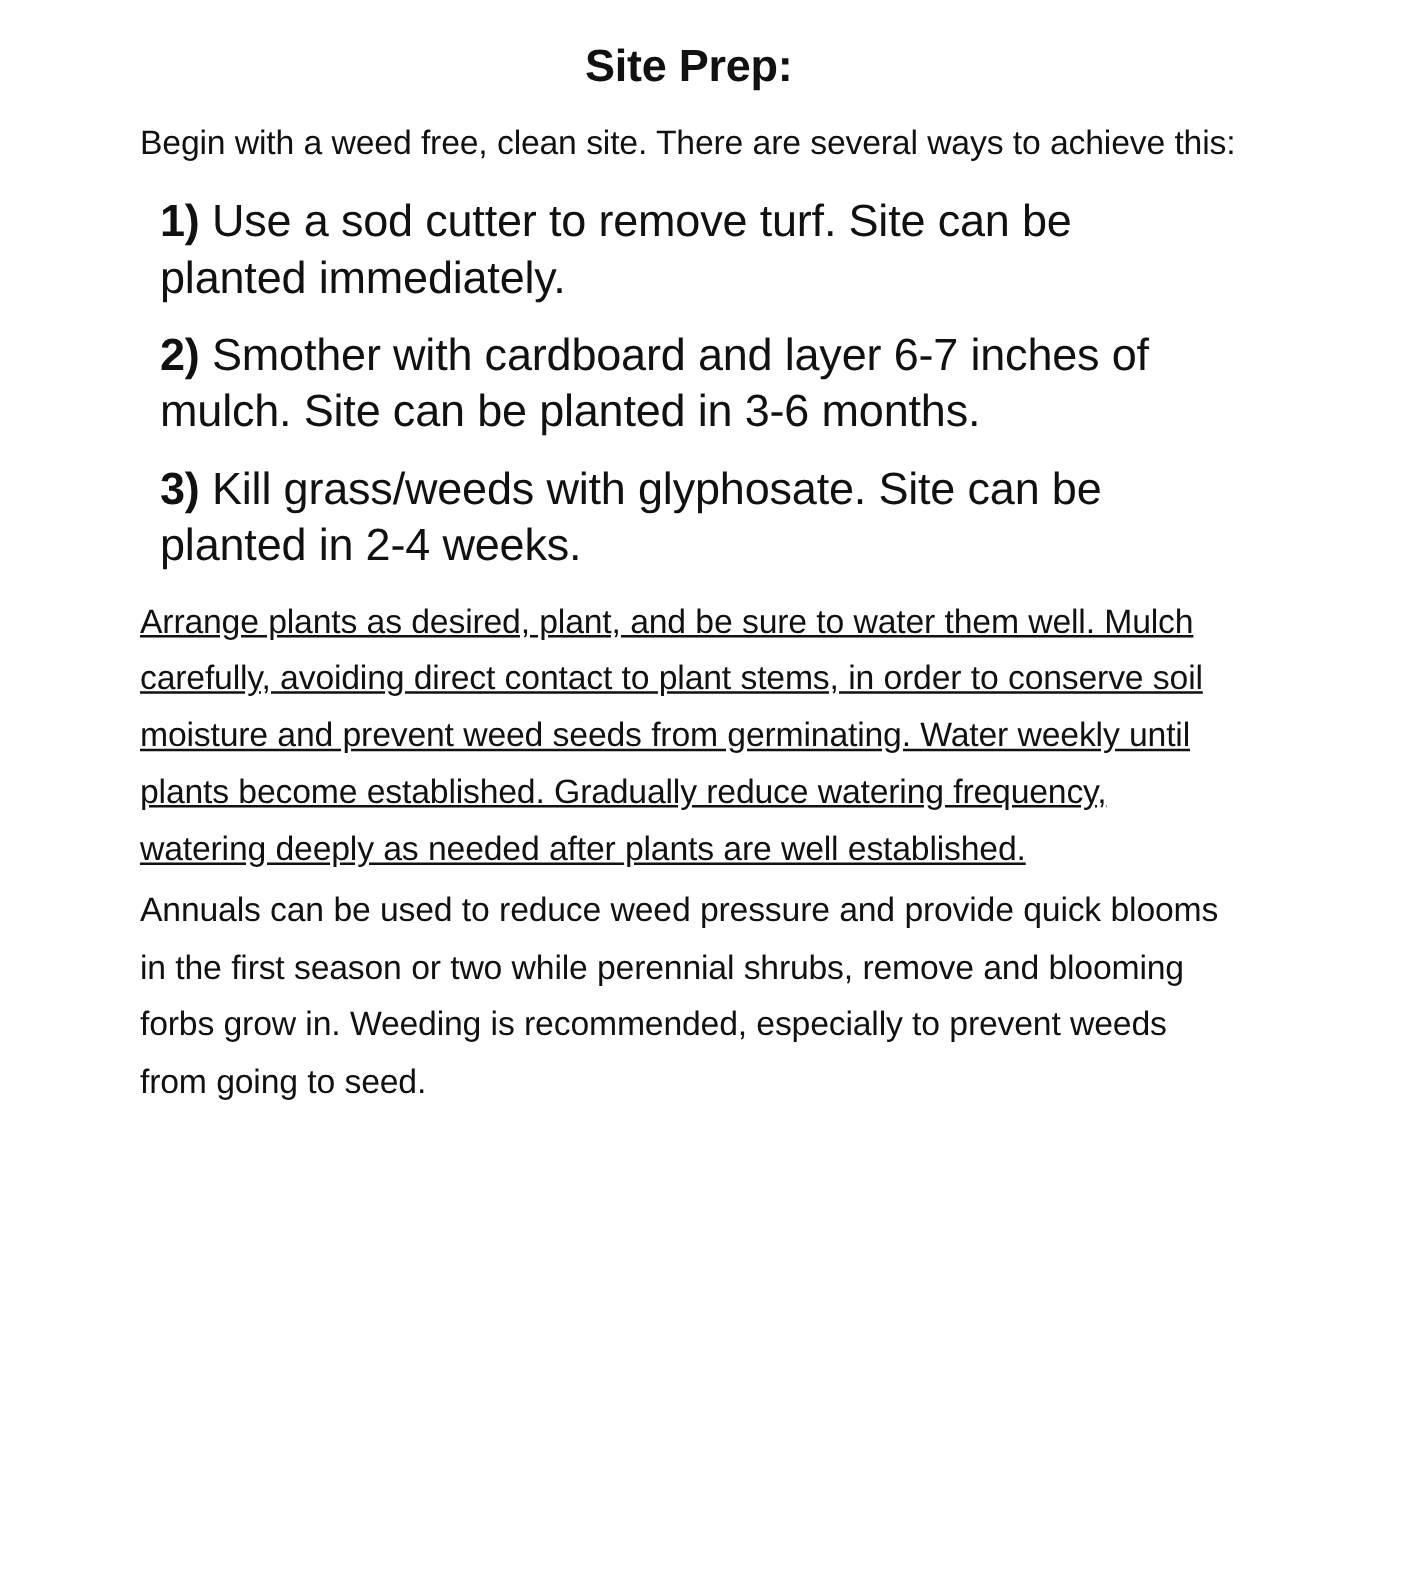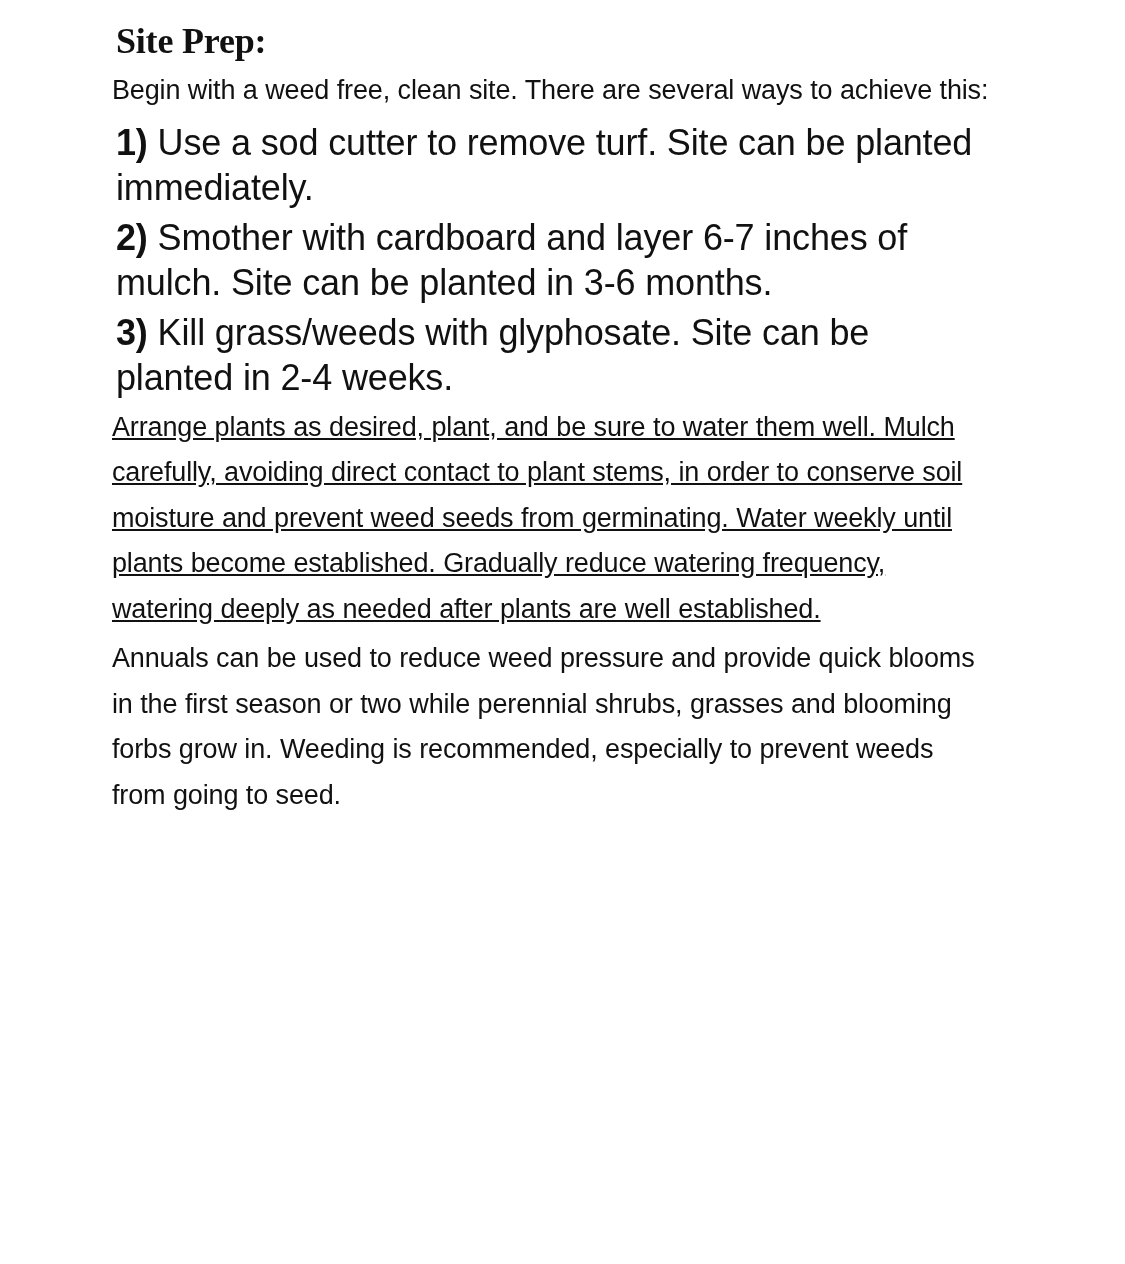--- a/index.html
+++ b/index.html
@@ -20,25 +20,24 @@
     width: 1125px;
     padding: 14px 135px 0 112px;
   }
   .column {
     width: 878px;
   }
   .section-heading {
     font-size: 36px;
     font-weight: 700;
     line-height: 46px;
-    text-align: left;
+    text-align: center;
     letter-spacing: -0.2px;
-    margin: 4px;
+    margin: 16px;
     padding: 0;
-    font-family: Liberation Serif, serif;
   }
   .heading-planting,
   .heading-maintenance {
     margin-top: 10px;
   }
   .body-text {
     font-size: 27px;
     font-weight: 400;
     line-height: 45.5px;
     text-align: left;
@@ -53,21 +52,21 @@
   .steps-list {
     margin: 6px 0 0 0;
     padding: 0;
     list-style: none;
   }
   .step-item {
     font-size: 36px;
     font-weight: 400;
     line-height: 45.5px;
     letter-spacing: -0.15px;
-    margin: 4px;
+    margin: 16px;
     padding: 0;
     text-indent: 0;
   }
   .step-marker {
     font-weight: 700;
   }
   .paragraph-planting {
     margin-top: 4px;
     text-decoration: underline;
   }
@@ -94,16 +93,16 @@
       </li>
       <li class="step-item">
         <span class="step-marker">3)</span><span> Kill grass/weeds with glyphosate. Site can be planted in 2-4 weeks.</span>
       </li>
     </ol>
 
 
     <p class="body-text paragraph-planting">Arrange plants as desired, plant, and be sure to water them well. Mulch carefully, avoiding direct contact to plant stems, in order to conserve soil moisture and prevent weed seeds from germinating. Water weekly until plants become established. Gradually reduce watering frequency, watering deeply as needed after plants are well established.</p>
 
 
-    <p class="body-text paragraph-maintenance">Annuals can be used to reduce weed pressure and provide quick blooms in the first season or two while perennial shrubs, grasses and blooming forbs grow in. Weeding is recommended, especially to prevent weeds from going to seed.</p>
+    <p class="body-text paragraph-maintenance">Annuals can be used to reduce weed pressure and provide quick blooms in the first season or two while perennial shrubs, remove and blooming forbs grow in. Weeding is recommended, especially to prevent weeds from going to seed.</p>
 
   </div>
 </div>
 
 </body></html>

